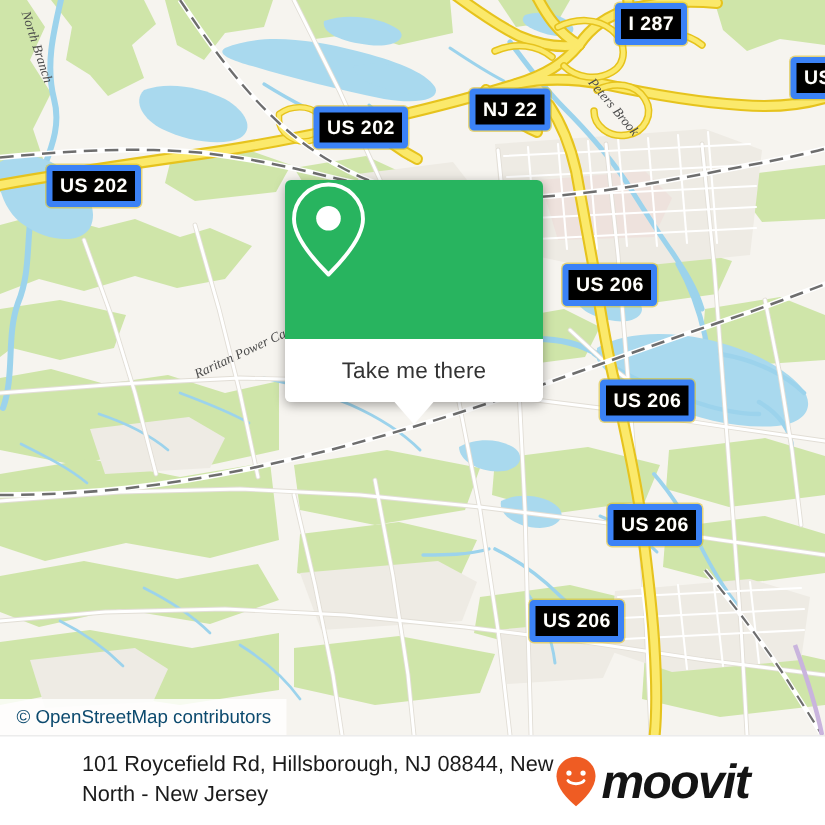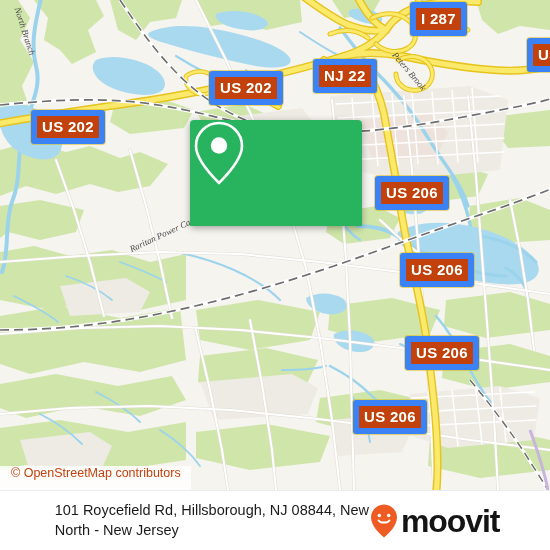--- a/index.html
+++ b/index.html
@@ -15,25 +15,25 @@
   
   #map {
     position:absolute; left:0; top:0; width:550px; height:490px;
     background:#f6f4ef; overflow:hidden;
   }
   #map svg { position:absolute; left:0; top:0; display:block; }
 
   
   .shield {
     position:absolute;
-    background:#c2410c;
-    border:6px solid #3b82f6;
+    background:#000000;
+    border:4px solid #3b82f6;
     border-radius:3px;
     color:#ffffff;
-    font-size:15px;
+    font-size:13px;
     font-weight:bold;
     line-height:1;
     padding:3px 5px 4px 5px;
     letter-spacing:.3px;
     white-space:nowrap;
     text-shadow:0 0 1px rgba(120,100,0,.35);
     box-shadow:0 0 0 1px rgba(215,185,30,.55);
   }
 
   
@@ -84,44 +84,44 @@
     border-right:13px solid transparent;
     border-top:15px solid #ffffff;
   }
 
   
   #attribution {
     position:absolute;
     left:0; top:466px;
     height:24px;
     padding:0 10px 0 11px;
-    display:flex; align-items:flex-start;
+    display:flex; align-items:center;
     background:rgba(255,255,255,.82);
-    color:#c2410c;
+    color:#0c4a6e;
     font-size:12.5px;
     z-index:45;
     white-space:nowrap;
   }
 
   
   #footer {
     position:absolute;
     left:0; top:490px; width:550px; height:60px;
     background:#ffffff;
     display:flex; align-items:center; justify-content:center;
     padding:0 14px 0 18px;
     border-top:1px solid #ececec;
   }
   #footer-address {
     color:#1b1b1b;
     font-size:14.5px;
     line-height:1.32;
     max-width:370px;
   }
-  #brand { display:flex; align-items:center; gap:2px; flex:none; }
+  #brand { display:flex; align-items:center; gap:2px; flex:none;font-style:italic; }
   #brand-word {
     color:#141414;
     font-size:32px;
     font-weight:bold;
     letter-spacing:-1.1px;
     line-height:1;
   }
 </style>
 </head>
 <body>
@@ -359,20 +359,24 @@
     <div class="maplabel water" style="left:398px;top:50px;transform:rotate(50deg);transform-origin:left top;">Peters Brook</div>
     <div class="maplabel water" style="left:128px;top:245px;transform:rotate(-25deg);transform-origin:left top;">Raritan Power Canal</div>
 
     <div id="callout">
       <div id="callout-top">
         <svg width="58" height="66" viewBox="0 0 58 66">
           <path d="M29 3 C16.3 3 6 13.3 6 26 C6 38 18 52 29 63 C40 52 52 38 52 26 C52 13.3 41.7 3 29 3 Z" fill="none" stroke="#ffffff" stroke-width="2.6" stroke-linejoin="round"></path>
           <circle cx="29" cy="25.5" r="8.2" fill="#ffffff"></circle>
         </svg>
       </div>
+      <div id="callout-bottom">
+        <span id="callout-label">Take me there</span>
+        <div id="callout-arrow"></div>
+      </div>
     </div>
 
     <div id="attribution">
       <span>© OpenStreetMap contributors</span>
     </div>
   </div>
 
   <div id="footer">
     <div id="footer-address">
       <div>101 Roycefield Rd, Hillsborough, NJ 08844, New</div>

